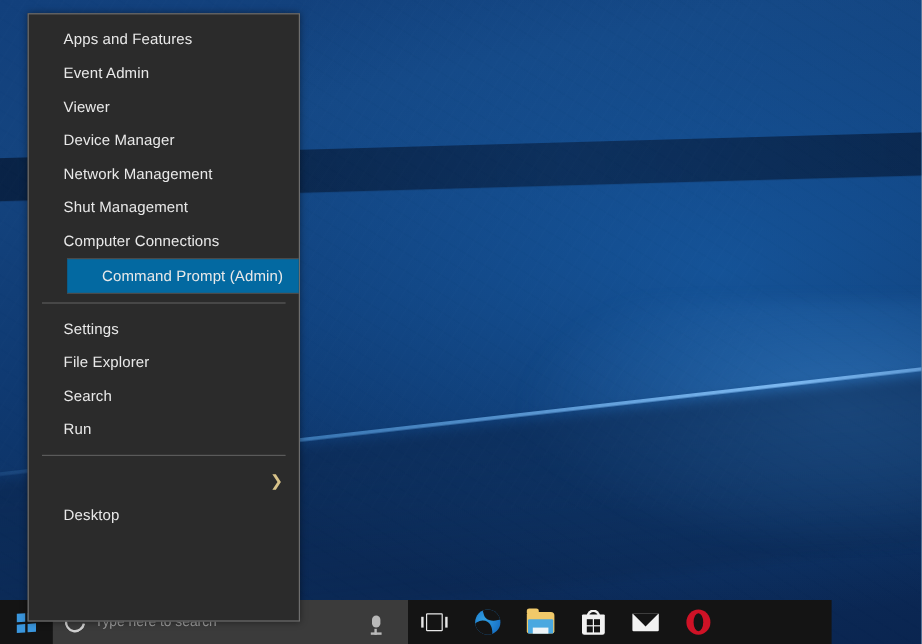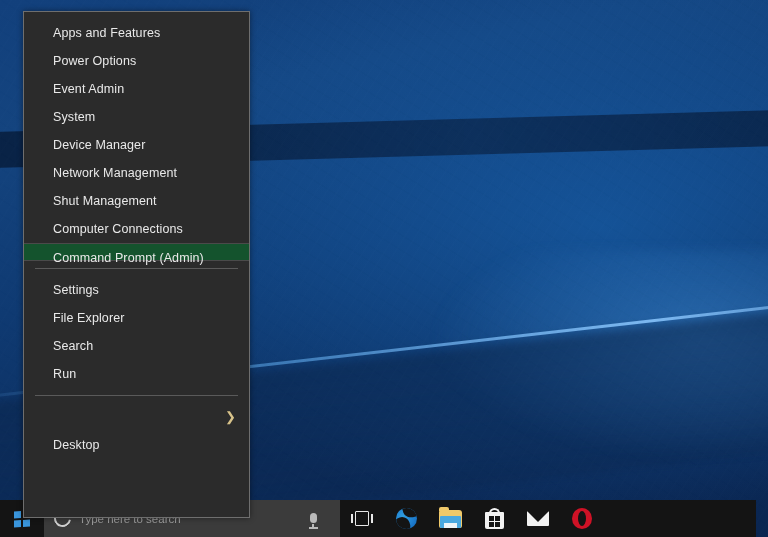--- a/index.html
+++ b/index.html
@@ -94,25 +94,26 @@
     line-height: 28px;
     padding-left: 29px;
     padding-right: 0;
     color: #e9e9e9;
     font-size: 12.5px;
     white-space: nowrap;
     cursor: default;
     letter-spacing: 0.1px;
   }
   .menu-item.selected {
-    background: #14532d;
+    background: #0369a1;
     border-top: 1px solid #4a4a4a;
     border-bottom: 1px solid #4a4a4a;
-    height: 18px;
+    height: 30px;
     line-height: 28px;
+    margin-left: 32px;
   }
   .menu-sep {
     height: 1px;
     background: #5a5a5a;
     margin: 7px 11px 7px 11px;
   }
   .submenu-chevron {
     position: absolute;
     right: 13px;
     top: 0;
@@ -120,21 +121,21 @@
     line-height: 28px;
     font-size: 13px;
     color: #d8c38a;
   }
 
   
   .taskbar {
     position: absolute;
     left: 0;
     bottom: 0;
-    width: 756px;
+    width: 693px;
     height: 37px;
     background: #141414;
     z-index: 20;
     display: flex;
     align-items: center;
   }
   .start-btn {
     width: 44px;
     height: 37px;
     display: flex;
@@ -340,23 +341,22 @@
     <div class="wp-glow"></div>
     <div class="wp-beam2"></div>
     <div class="wp-beam"></div>
     <div class="wp-texture"></div>
   </div>
 
   <div class="winx-menu">
 
     <div>
       <div class="menu-item">Apps and Features</div>
-      <div class="menu-item">Power Options</div>
       <div class="menu-item">Event Admin</div>
-      <div class="menu-item">System</div>
+      <div class="menu-item">Viewer</div>
       <div class="menu-item">Device Manager</div>
       <div class="menu-item">Network Management</div>
       <div class="menu-item">Shut Management</div>
       <div class="menu-item">Computer Connections</div>
       <div class="menu-item selected">Command Prompt (Admin)</div>
     </div>
 
     <div class="menu-sep"></div>
 
     <div>

